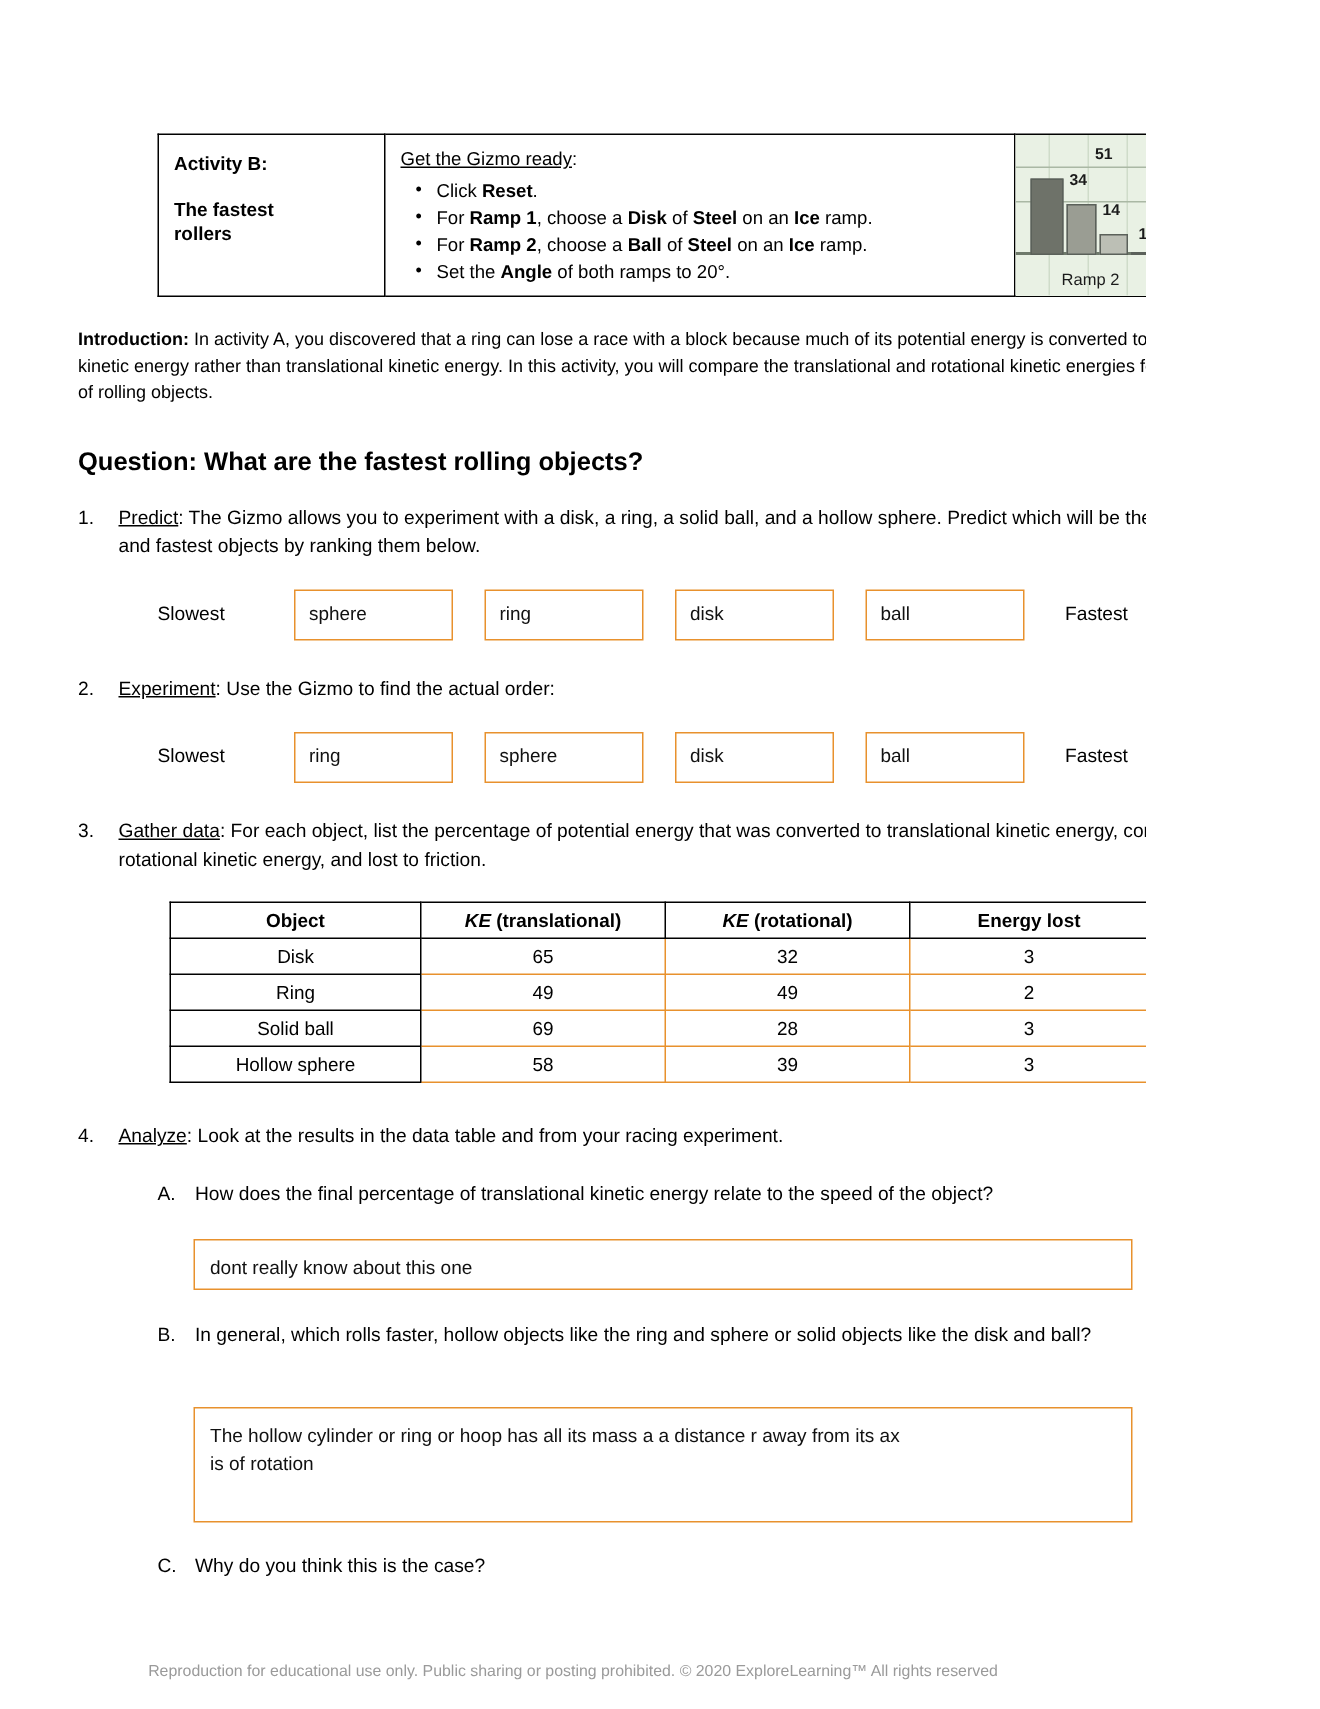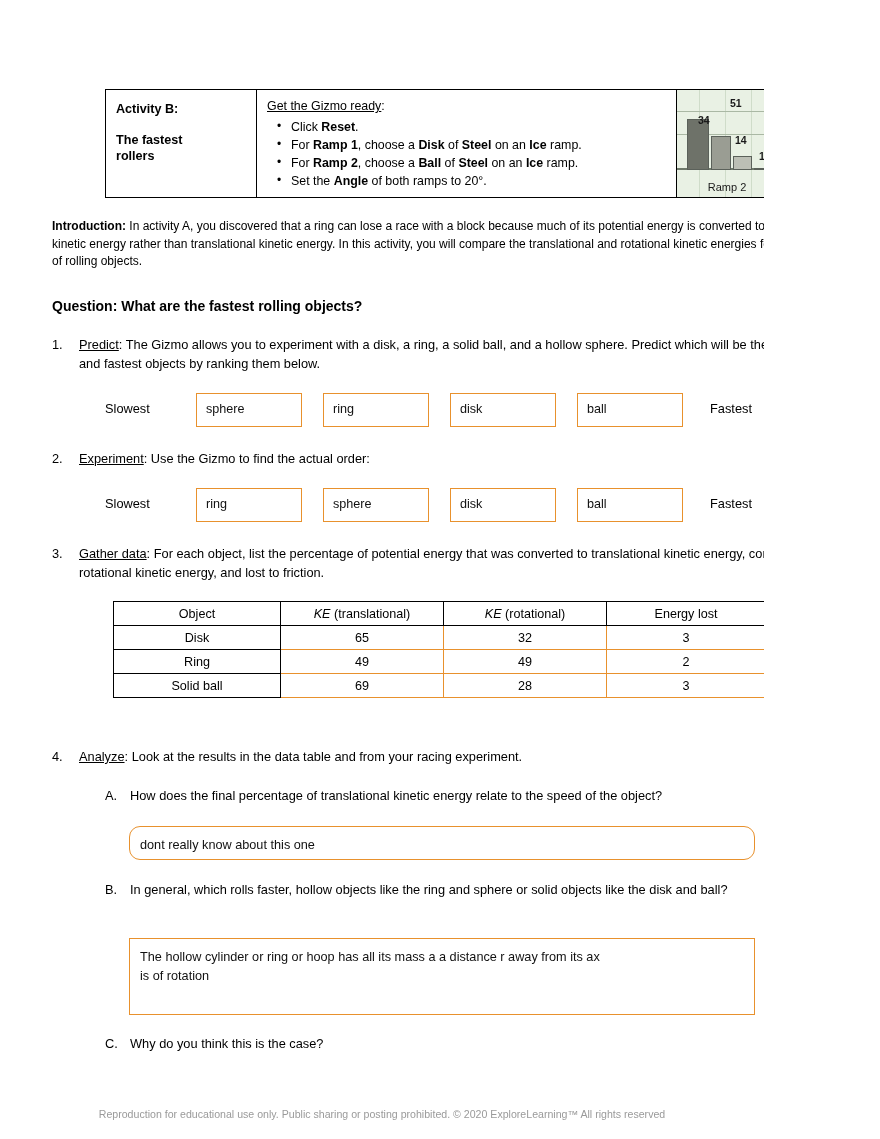--- a/index.html
+++ b/index.html
@@ -141,21 +141,21 @@
   .intro {
     left: 52px;
     top: 218px;
     width: 782px;
   }
   .question-line {
     left: 52px;
     top: 296px;
     width: 600px;
     font-weight: bold;
-    font-size: 14px;
+    font-size: 17px;
   }
 
   
   .numitem {
     position: absolute;
     font-size: 12.8px;
     line-height: 1.47;
   }
   .numitem .num {
     position: absolute;
@@ -238,21 +238,21 @@
     table-layout: fixed;
     font-size: 12.6px;
   }
   .data-table th, .data-table td {
     height: 23px;
     text-align: center;
     vertical-align: middle;
     padding: 0;
   }
   .data-table th {
-    font-weight: normal;
+    font-weight: bold;
     border: 1.6px solid #000;
     margin-top: 20px;
   }
   .data-table td.obj {
     border: 1.6px solid #000;
     border-top-width: 1.4px;
   }
   .data-table td.val {
     border: 1.4px solid #e8912d;
   }
@@ -268,21 +268,21 @@
     left: 129px;
     border: 1.6px solid #e8912d;
     background: #ffffff;
     box-sizing: border-box;
     width: 626px;
     font-size: 12.7px;
     line-height: 1.5;
     padding: 9px 0 0 10px;
     color: #111;
   }
-  .answer-a { top: 826px; height: 34px; border-radius: 11px; }
+  .answer-a { top: 826px; height: 34px; }
   .answer-b { top: 938px; height: 77px; }
 
   
   .footer {
     position: absolute;
     left: 0;
     right: 0;
     top: 1108px;
     text-align: center;
     font-size: 10.6px;
@@ -330,21 +330,21 @@
           <div class="mini-grid-h" style="top:21px;"></div>
           <div class="mini-grid-h" style="top:44px;"></div>
           <div class="mini-baseline" style="bottom:27px;"></div>
 
           <div class="mini-bar" style="left:10px; width:22px; height:51px; background:#6e7269;"></div>
           <div class="mini-bar" style="left:34px; width:20px; height:34px; background:#9a9d93;"></div>
           <div class="mini-bar" style="left:56px; width:19px; height:14px; background:#bcbfb5;"></div>
           <div class="mini-bar" style="left:77px; width:16px; height:2px; background:#c9ccc3;"></div>
 
           <div class="mini-val" style="left:13px; top:7px;margin-left:40px;">51</div>
-          <div class="mini-val" style="left:21px; top:24px;">34</div>
+          <div class="mini-val" style="left:36px; top:24px;">34</div>
           <div class="mini-val" style="left:58px; top:44px;">14</div>
           <div class="mini-val" style="left:82px; top:60px;">1</div>
 
           <div class="mini-label">Ramp 2</div>
         </div>
       </td>
     </tr>
   </tbody>
     </table>
 
@@ -414,20 +414,26 @@
         <td class="val">49</td>
         <td class="val">49</td>
         <td class="val">2</td>
       </tr>
       <tr>
         <td class="obj">Solid ball</td>
         <td class="val">69</td>
         <td class="val">28</td>
         <td class="val">3</td>
       </tr>
+      <tr>
+        <td class="obj">Hollow sphere</td>
+        <td class="val">58</td>
+        <td class="val">39</td>
+        <td class="val">3</td>
+      </tr>
     </tbody>
   </table>
 
   <div class="numitem item4">
     <span class="num">4.</span>
     <span class="body"><span class="u">Analyze</span><span>: Look at the results in the data table and from your racing experiment.</span></span>
   </div>
 
   <div class="subitem itemA">
     <span class="letter">A.</span>

